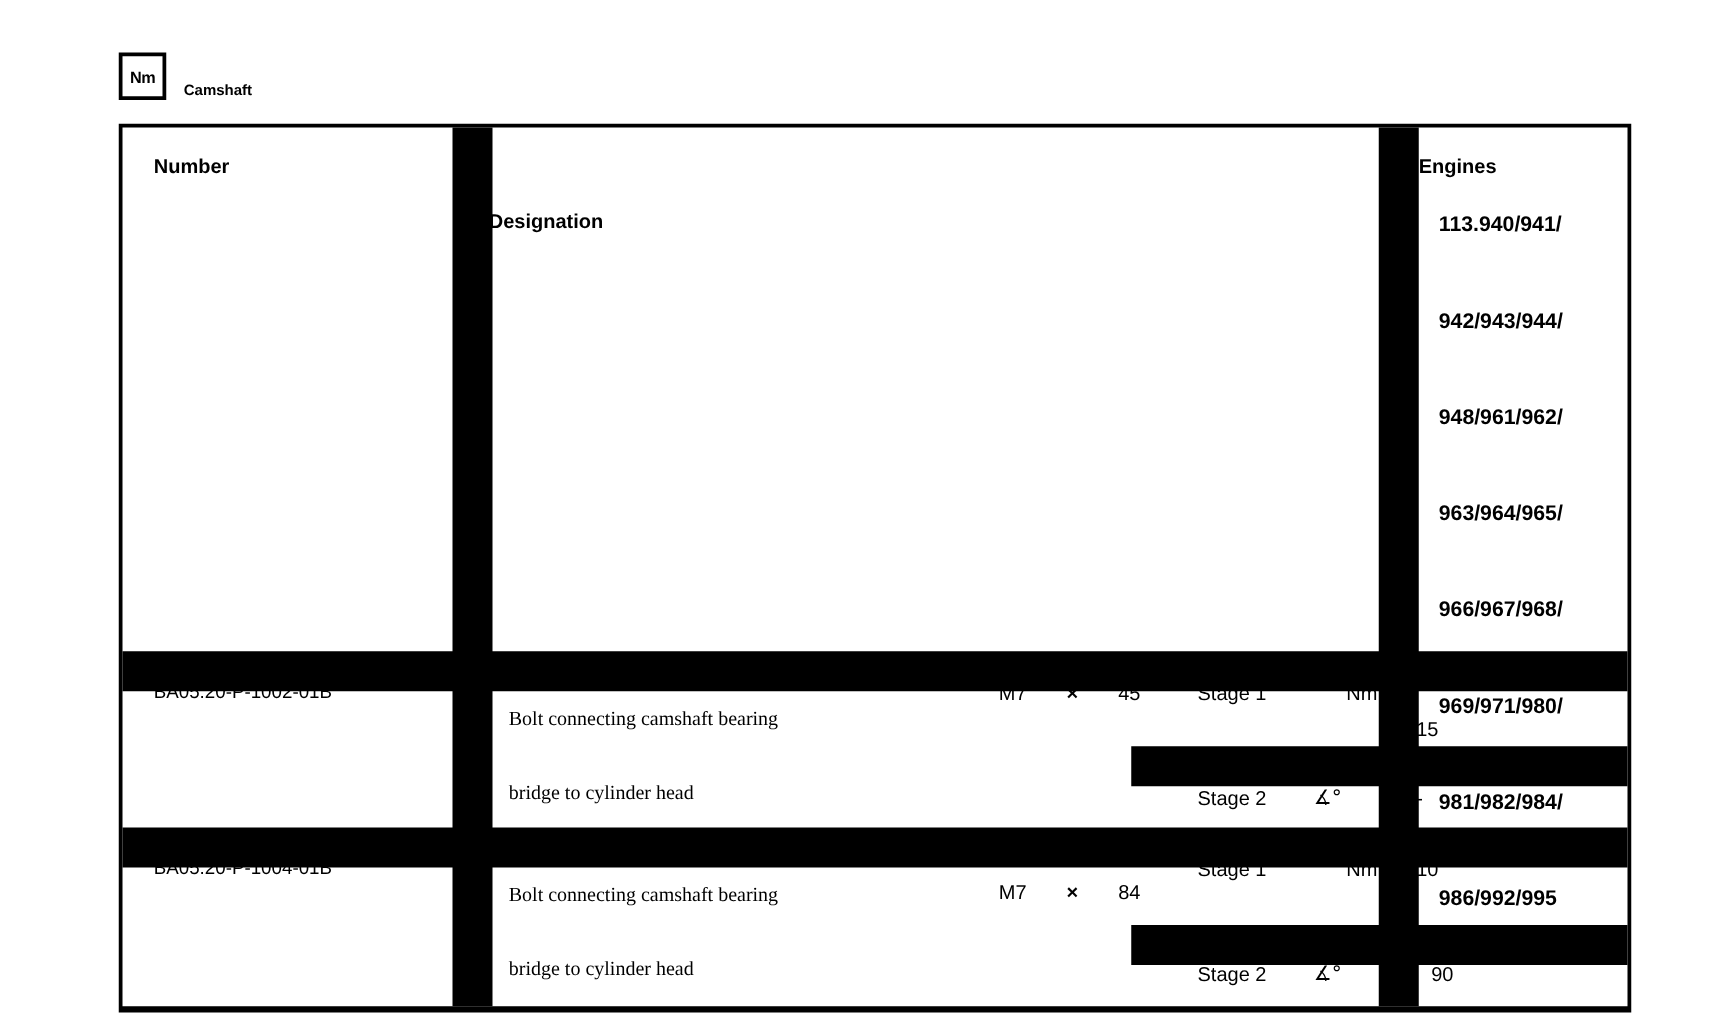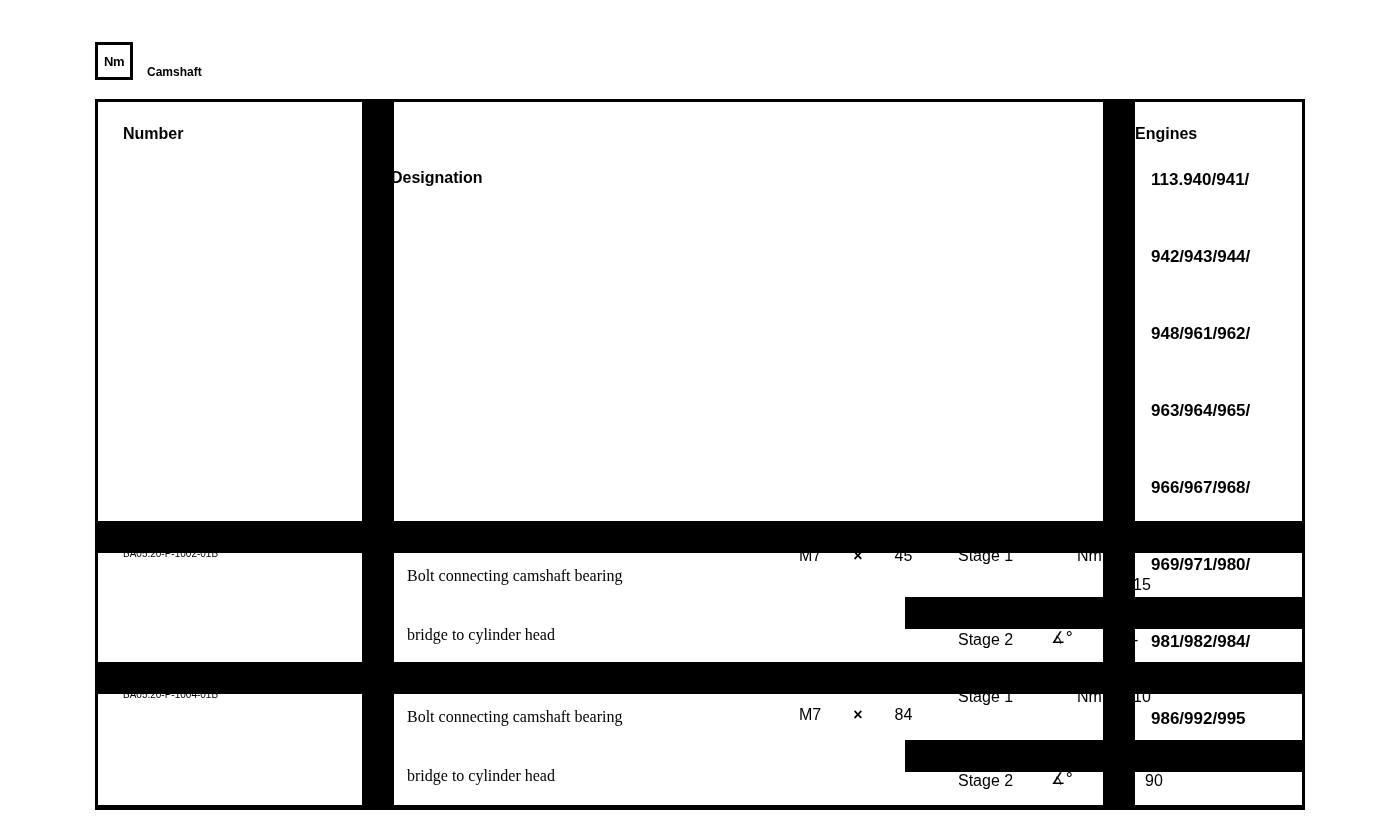--- a/index.html
+++ b/index.html
@@ -37,21 +37,21 @@
   .v2 { left: 1005px; }
   .hline { position: absolute; left: 0; right: 0; height: 4px; background: #000; }
   .h-header { top: 419px; }
   .h-row { top: 560px; }
   .h-sub { position: absolute; height: 4px; background: #000; left: 807px; right: 0; }
   .h-sub1 { top: 495px; }
   .h-sub2 { top: 638px; }
 
   .t { position: absolute; white-space: nowrap; font-size: 16px; line-height: 20px; }
   .hdr { font-weight: bold; font-size: 16px; }
-  .num { font-size: 10px; }
+  .num { font-size: 15px; }
   .desig { white-space: normal; width: 360px; line-height: 27px; font-family: Liberation Serif, serif; }
   .engines-list { position: absolute; left: 1021px; top: 36px; display: flex; flex-direction: column; gap: 26px; }
   .engines-list div { font-weight: bold; font-size: 17px; line-height: 19px; white-space: nowrap; }
   .size .x { font-weight: bold; }
   .unit-angle { font-family: "DejaVu Sans", "Liberation Sans", sans-serif; font-size: 16px; }
 </style>
 </head>
 <body>
 
 <div class="page">

